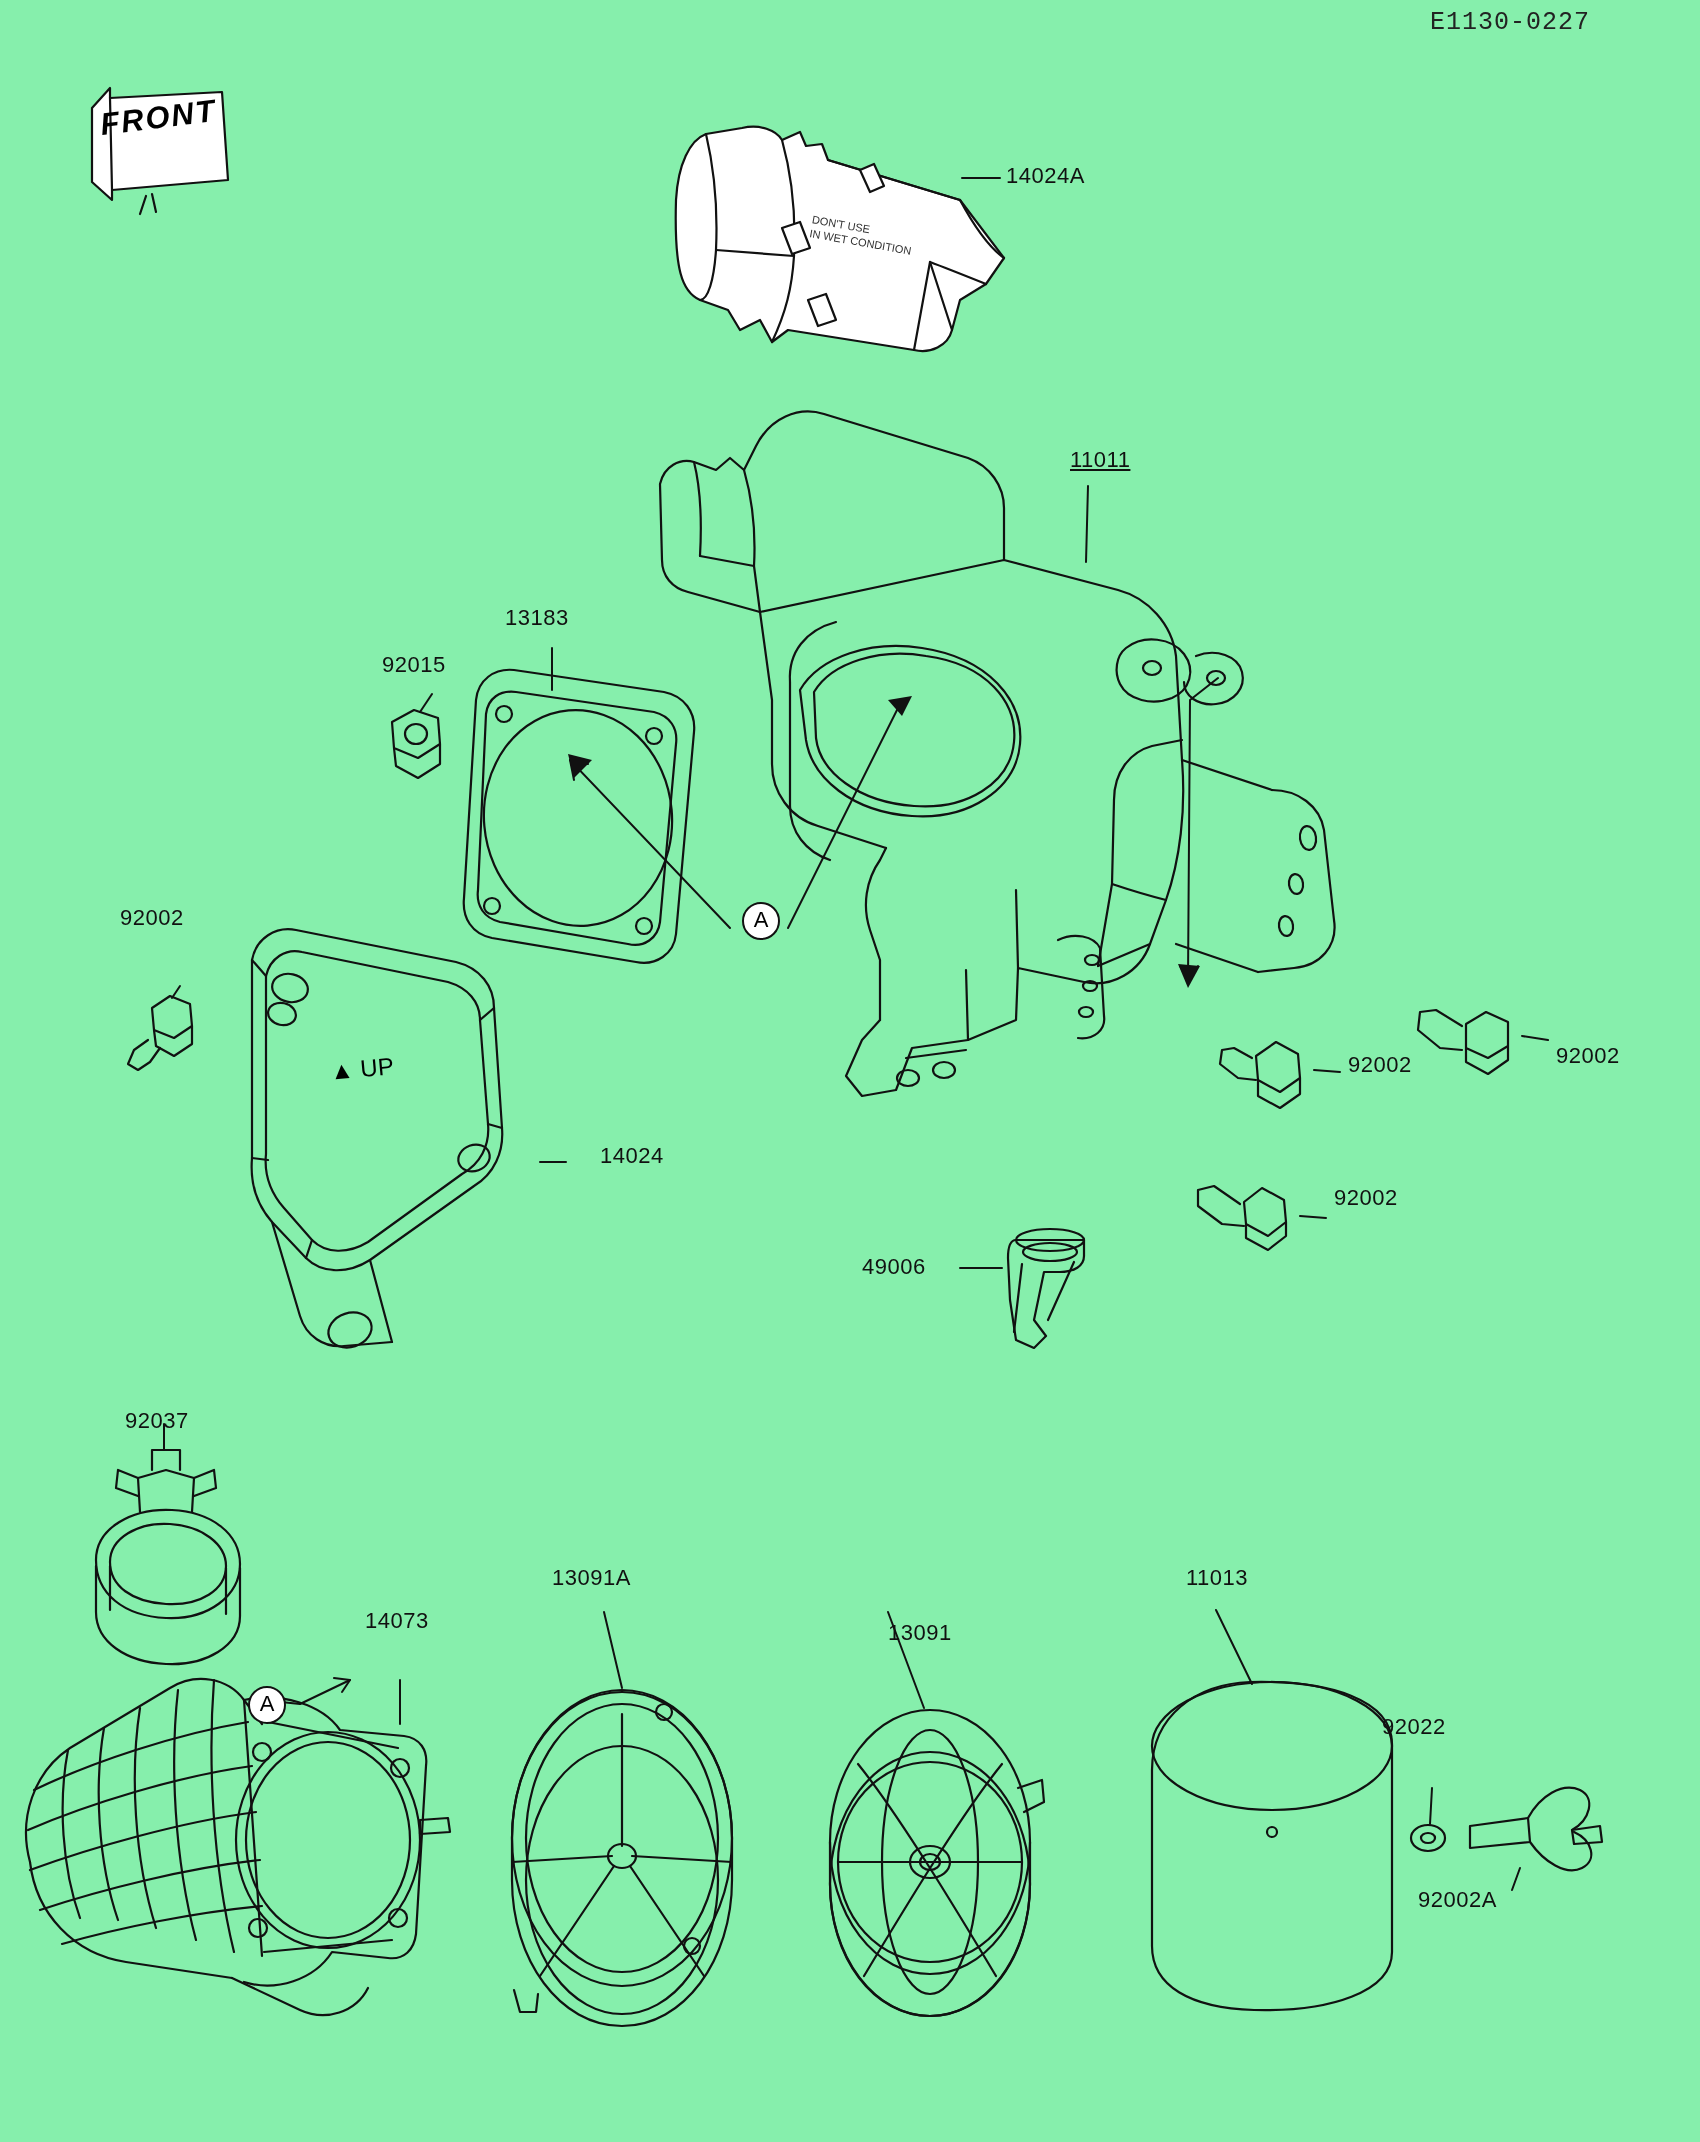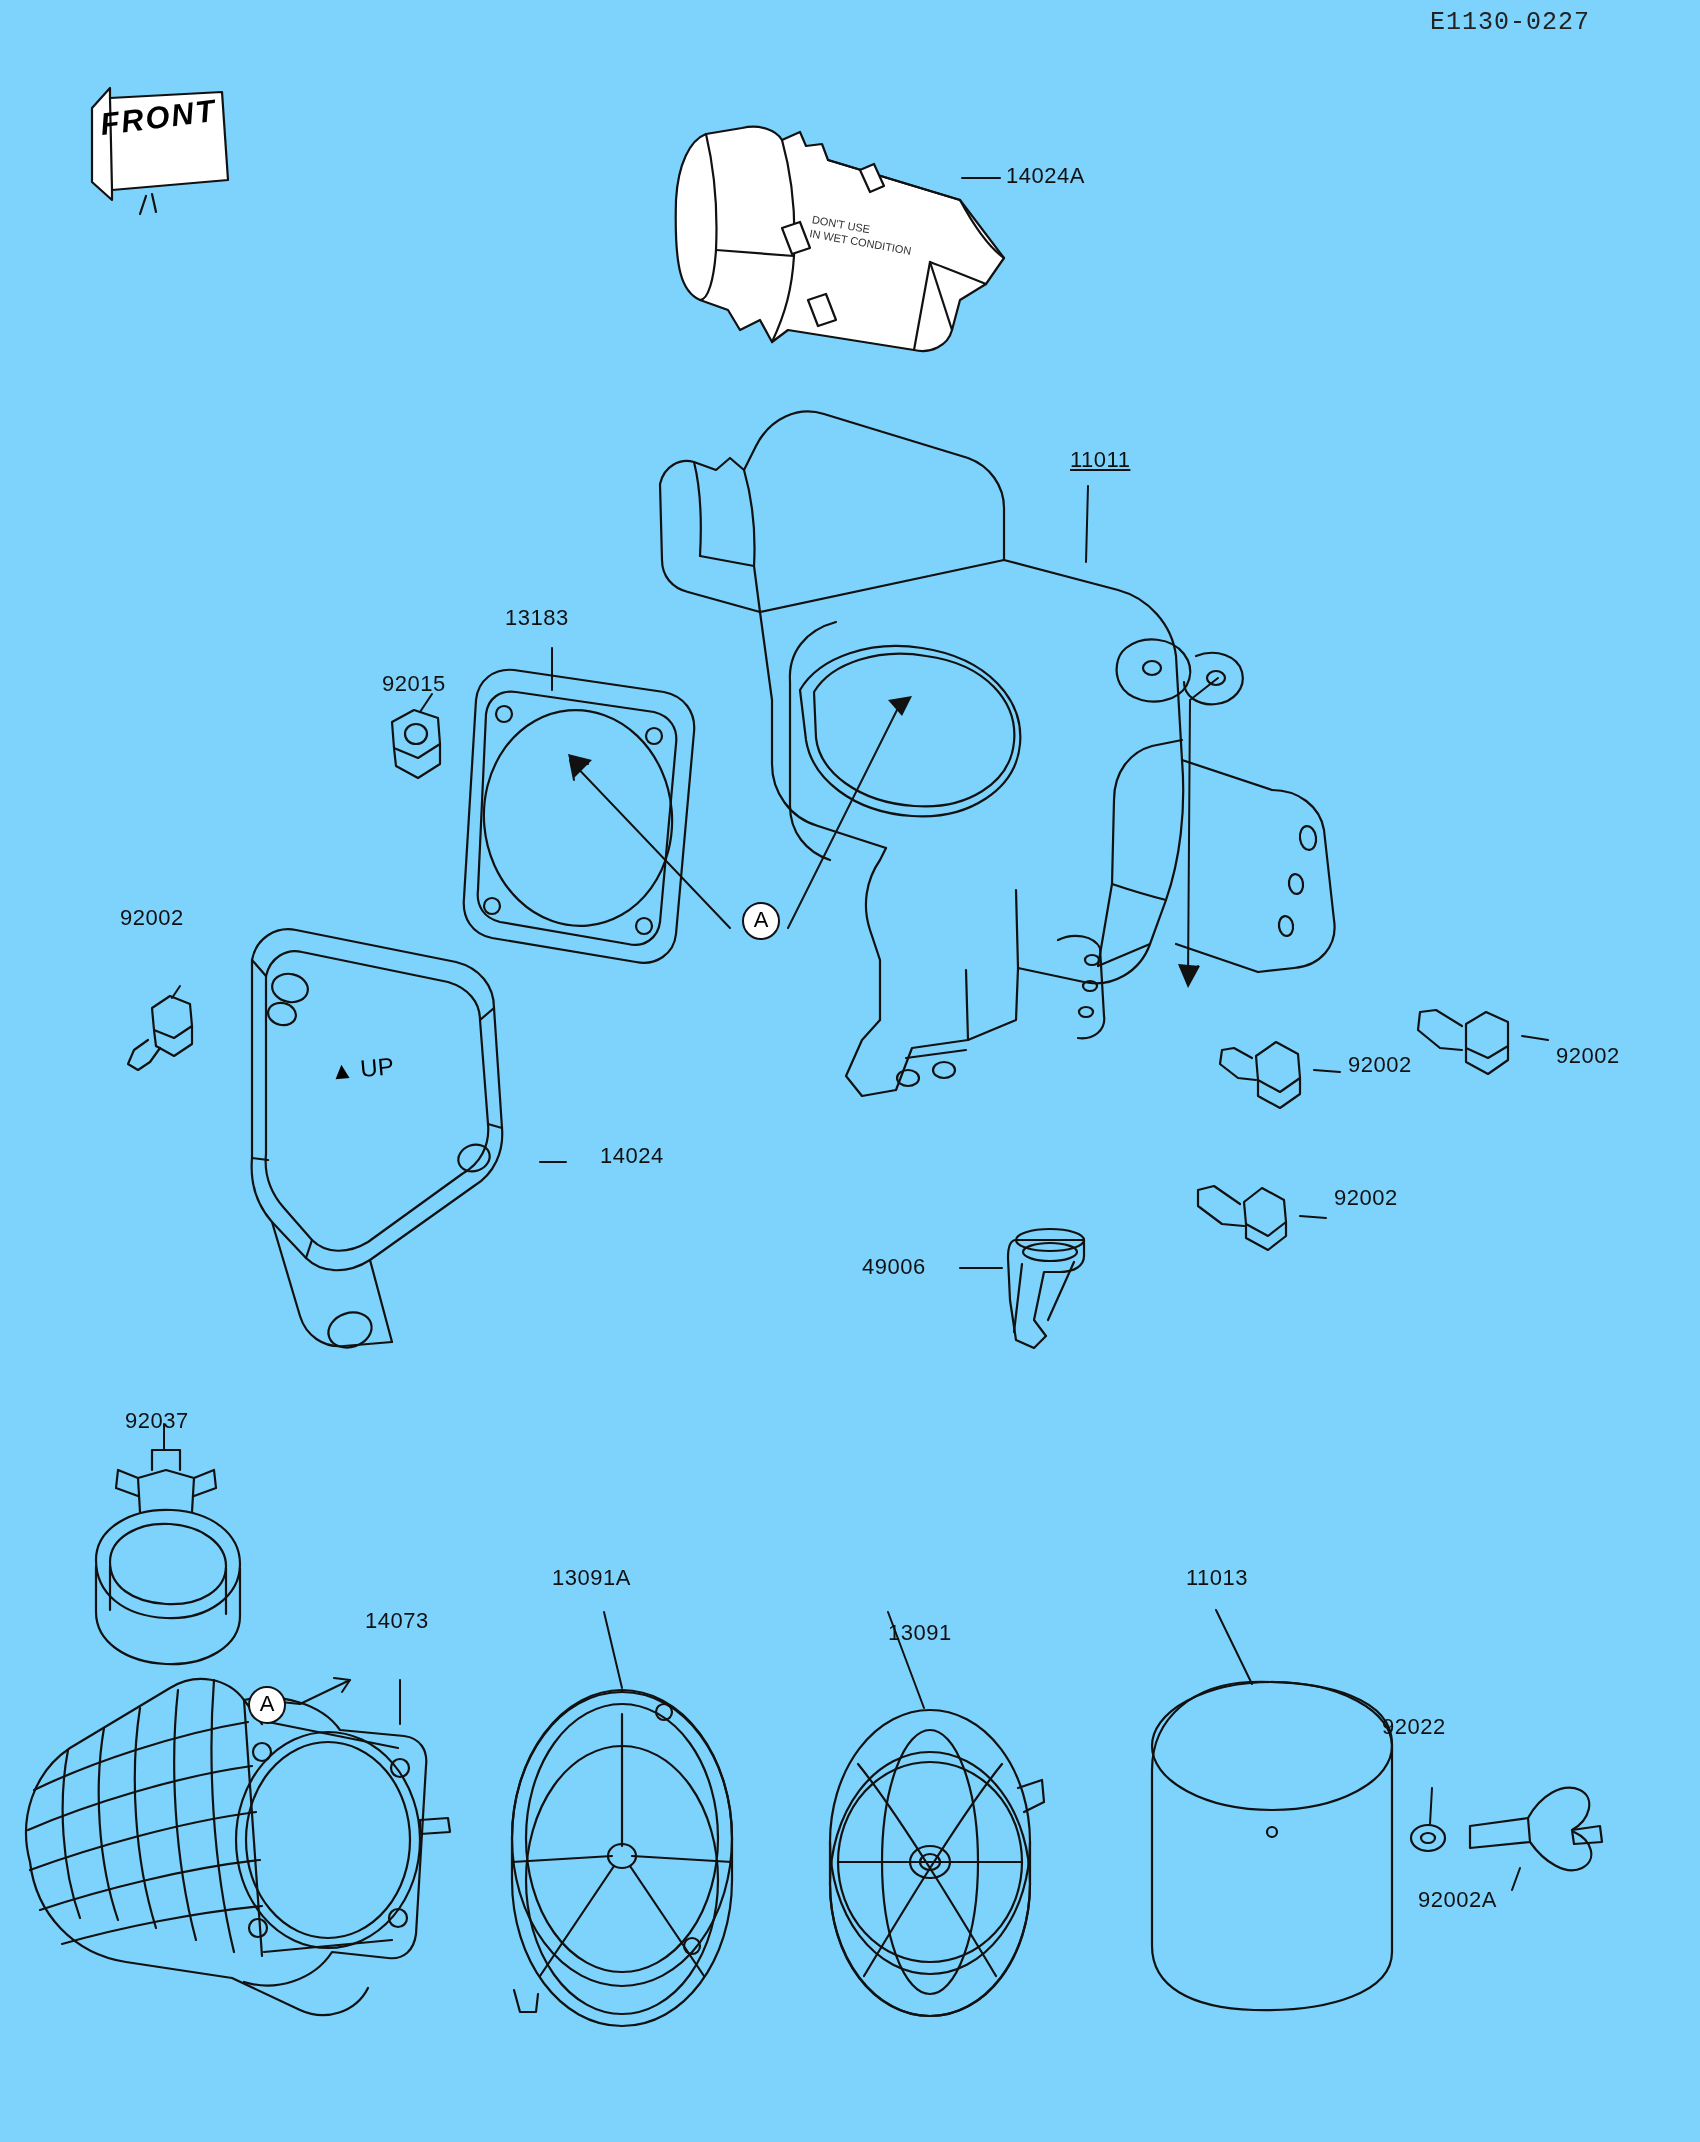--- a/index.html
+++ b/index.html
@@ -8,21 +8,21 @@
     background: #ffffff;
   }
   body {
     font-family: "Liberation Sans", sans-serif;
     color: #000000;
   }
   #sheet {
     position: relative;
     width: 1700px;
     height: 2142px;
-    background: #7dd3fc;
+    background: #86efac;
     overflow: hidden;
   }
   .lbl {
     position: absolute;
     font-family: "Liberation Sans", sans-serif;
     font-size: 22px;
     letter-spacing: 0.5px;
     color: #111;
     white-space: nowrap;
   }
@@ -375,21 +375,21 @@
     </g>
   </svg>
 
   <div class="front-text">FRONT</div>
   <div class="up-text">▲ UP</div>
   <div class="warn-text">DON'T USE<br>IN WET CONDITION</div>
 
   <div class="lbl" style="left:1006px; top:163px;">14024A</div>
   <div class="lbl" style="left:1070px; top:447px;text-decoration:underline;">11011</div>
   <div class="lbl" style="left:505px;  top:605px;">13183</div>
-  <div class="lbl" style="left:382px;  top:652px;margin-top:19px;">92015</div>
+  <div class="lbl" style="left:382px;  top:652px;">92015</div>
   <div class="lbl" style="left:120px;  top:905px;">92002</div>
   <div class="lbl" style="left:1348px; top:1052px;">92002</div>
   <div class="lbl" style="left:1556px; top:1043px;">92002</div>
   <div class="lbl" style="left:1334px; top:1185px;">92002</div>
   <div class="lbl" style="left:600px;  top:1143px;">14024</div>
   <div class="lbl" style="left:862px;  top:1254px;">49006</div>
   <div class="lbl" style="left:125px;  top:1408px;">92037</div>
   <div class="lbl" style="left:365px;  top:1608px;text-align:right;">14073</div>
   <div class="lbl" style="left:552px;  top:1565px;">13091A</div>
   <div class="lbl" style="left:888px;  top:1580px;margin-top:40px;">13091</div>

